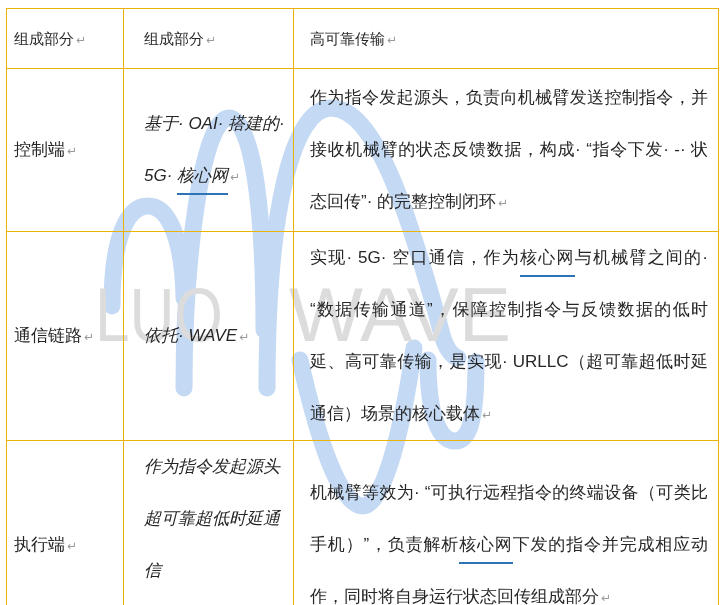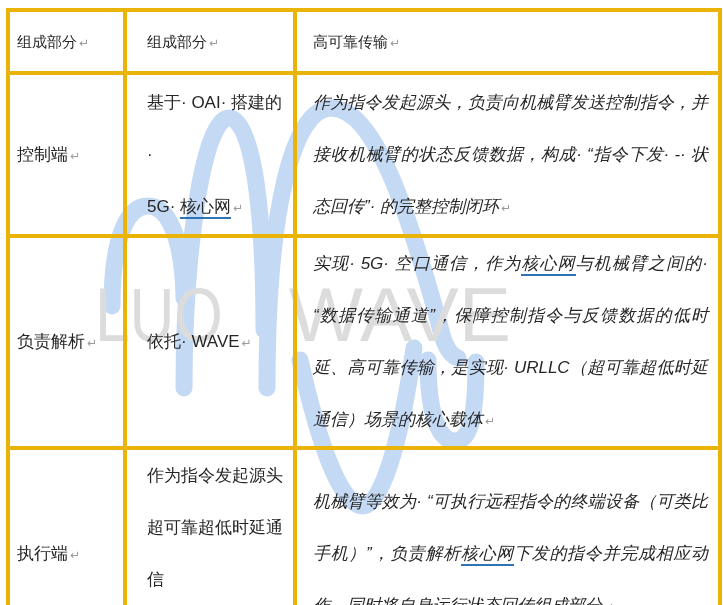--- a/index.html
+++ b/index.html
@@ -6,31 +6,31 @@
   .page{
     position:relative;width:723px;height:605px;background:#ffffff;overflow:hidden;
     font-family:"Liberation Sans","DejaVu Sans",sans-serif;color:#262626;
   }
   .watermark{position:absolute;left:0;top:0;width:723px;height:605px;z-index:0;pointer-events:none;}
   table.doc{
     position:absolute;left:6px;top:8px;z-index:1;
     border-collapse:collapse;table-layout:fixed;width:712px;background:transparent;
   }
   table.doc td,table.doc th{
-    border:4px solid #eab308;vertical-align:middle;font-weight:normal;
+    border:1px solid #eab308;vertical-align:middle;font-weight:normal;
     background:transparent;overflow:hidden;margin-left:11px;
   }
   tr.hdr th{height:59px;font-size:15px;line-height:20px;text-align:left;}
   td.c1,th.h1{padding:0 4px 0 7px;}
   td.c2,th.h2{padding:0 8px 0 20px;}
   td.c3,th.h3{padding:0 10px 0 16px;}
   td.c1{font-size:17px;line-height:52px;border-radius:15px;}
-  td.c2{font-size:17px;line-height:52px;}
-  td.c3{font-size:17px;line-height:52px;text-align:justify;text-justify:inter-ideograph;font-style:italic;}
-  .link{border-bottom:2px solid #2E74B5;padding-bottom:1px;}
+  td.c2{font-size:17px;line-height:52px;font-style:italic;}
+  td.c3{font-size:17px;line-height:52px;text-align:justify;text-justify:inter-ideograph;}
+  .link{border-bottom:2px solid #2E74B5;padding-bottom:8px;}
   .pmark{color:#9a9a9a;font-size:12px;margin-left:2px;line-height:1;}
 </style>
 </head>
 <body>
 
 <div class="page">
 
   <svg class="watermark" viewBox="0 0 723 605" xmlns="http://www.w3.org/2000/svg">
     <g fill="none" stroke="#C4D9F4" stroke-width="17" stroke-linecap="round">
       <path d="M 112,306 C 112,238 127,206 148,206 C 169,206 183,240 184,298"></path>
@@ -58,21 +58,21 @@
         <th class="h3"><span>高可靠传输</span><span class="pmark">↵</span></th>
       </tr>
     </thead>
     <tbody id="tbody">
         <tr style="height: 163px;">
           <td class="c1"><span>控制端</span><span class="pmark">↵</span></td>
           <td class="c2"><span>基于· OAI· 搭建的·</span><br><span>5G· </span><span class="link">核心网</span><span class="pmark">↵</span></td>
           <td class="c3"><span>作为指令发起源头，负责向机械臂发送控制指令，并接收机械臂的状态反馈数据，构成· “指令下发· -· 状态回传”· 的完整控制闭环</span><span class="pmark">↵</span></td>
         </tr>
         <tr style="height: 208px;">
-          <td class="c1"><span>负责解析</span><span class="pmark">↵</span></td>
+          <td class="c1"><span>通信链路</span><span class="pmark">↵</span></td>
           <td class="c2"><span>依托· WAVE</span><span class="pmark">↵</span></td>
           <td class="c3"><span>实现· 5G· 空口通信，作为</span><span class="link">核心网</span><span>与机械臂之间的· “数据传输通道”，保障控制指令与反馈数据的低时延、高可靠传输，是实现· URLLC（超可靠超低时延通信）场景的核心载体</span><span class="pmark">↵</span></td>
         </tr>
         <tr style="height: 161px;">
           <td class="c1"><span>执行端</span><span class="pmark">↵</span></td>
           <td class="c2"><span>作为指令发起源头</span><br><span>超可靠超低时延通信</span><br><span>序</span><span class="pmark">↵</span></td>
           <td class="c3"><span>机械臂等效为· “可执行远程指令的终端设备（可类比手机）”，负责解析</span><span class="link">核心网</span><span>下发的指令并完成相应动作，同时将自身运行状态回传</span><span class="link">组成部分</span><span class="pmark">↵</span></td>
         </tr>
       </tbody>
   </table>

